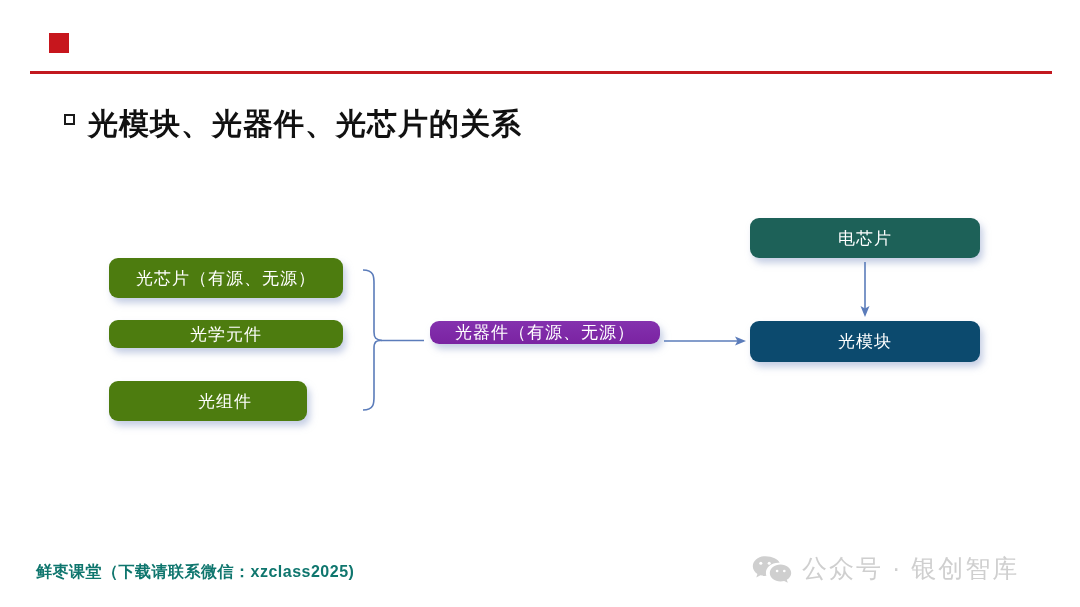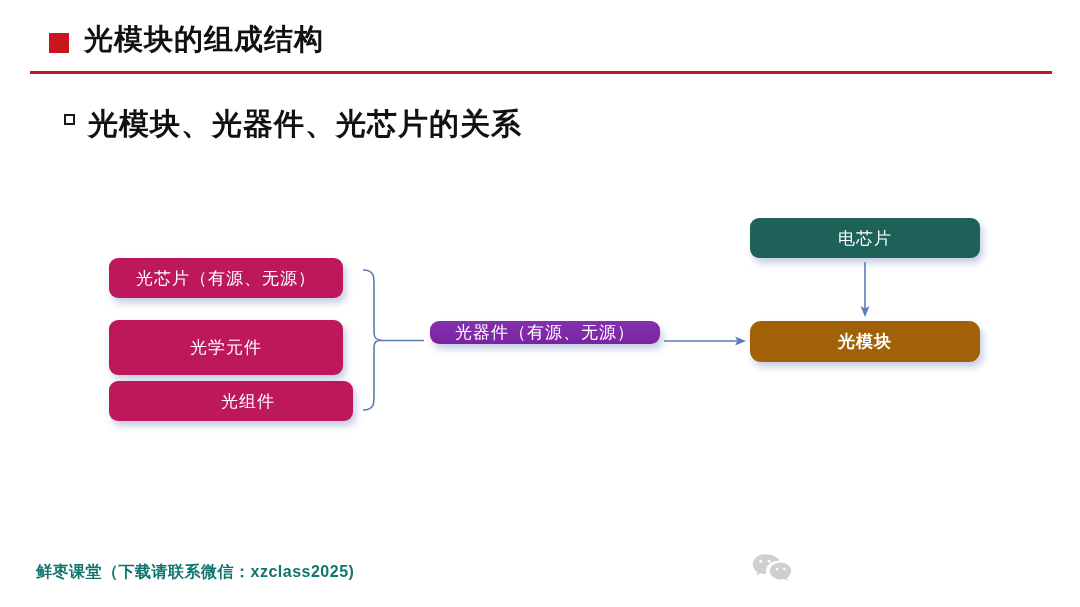--- a/index.html
+++ b/index.html
@@ -80,28 +80,28 @@
     color: #ffffff;
     display: flex;
     align-items: center;
     justify-content: center;
     font-size: 17px;
     letter-spacing: 1px;
     box-shadow: 3px 5px 7px rgba(150,165,205,0.55);
     box-sizing: border-box;
     white-space: nowrap;
   }
-  .box.navy  { background: #be185d; }
+  .box.navy  { background: #4d7c0f; }
   .box.purple{ background: #7d2aa8; background: linear-gradient(180deg,#8431ae 0%, #7a23a2 100%); }
   .box.teal  { background: #1d6158; }
-  .box.red   { background: #a16207; font-weight: bold; border-radius: 11px; }
+  .box.red   { background: #0c4a6e; font-weight: normal; }
 
   #box-chip     { left: 109px; top: 258px; width: 234px; height: 40px; }
-  #box-optical  { left: 109px; top: 320px; width: 234px; height: 55px; }
-  #box-assembly { left: 109px; top: 381px; width: 244px; height: 40px; padding-left: 34px; }
+  #box-optical  { left: 109px; top: 320px; width: 234px; height: 28px; }
+  #box-assembly { left: 109px; top: 381px; width: 198px; height: 40px; padding-left: 34px; }
   #box-device   { left: 430px; top: 321px; width: 230px; height: 23px; }
   #box-echip    { left: 750px; top: 218px; width: 230px; height: 40px; }
   #box-module   { left: 750px; top: 321px; width: 230px; height: 41px; }
   .connector-svg {
     position: absolute;
     left: 0;
     top: 0;
     width: 1080px;
     height: 607px;
     pointer-events: none;
@@ -136,21 +136,20 @@
     color: #cfcfcf;
     letter-spacing: 2px;
     white-space: nowrap;
   }
 </style>
 </head>
 <body>
 
 <div class="header">
   <div class="title-bullet"></div>
-  <div class="page-title">光模块的组成结构</div>
   <div class="title-rule"></div>
 </div>
 
 <div class="subtitle-bullet"></div>
 <div class="subtitle">光模块、光器件、光芯片的关系</div>
 
 <div>
 
   <div class="box navy" id="box-chip">光芯片（有源、无源）</div>
   <div class="box navy" id="box-optical">光学元件</div>
@@ -191,13 +190,14 @@
   <svg class="wechat-icon" viewBox="0 0 40 30">
     <g fill="#cfcfcf">
       <path d="M13.2 2.2 C6.3 2.2 0.8 6.7 0.8 12.2 c0 3.1 1.8 5.9 4.6 7.7 l-1.1 3.5 l4.1 -2.1 c1.5 0.4 3.1 0.6 4.8 0.6 c0.4 0 0.8 0 1.2 -0.1 c-0.3 -0.9 -0.5 -1.9 -0.5 -2.9 c0 -5.6 5.5 -10.1 12.4 -10.1 c0.4 0 0.9 0 1.3 0.1 C26.4 5.2 20.4 2.2 13.2 2.2 Z"></path>
       <circle cx="8.8" cy="9.3" r="1.55" fill="#ffffff"></circle>
       <circle cx="17.2" cy="9.3" r="1.55" fill="#ffffff"></circle>
       <path d="M39.2 18.9 c0 -4.7 -4.8 -8.5 -10.7 -8.5 c-5.9 0 -10.7 3.8 -10.7 8.5 c0 4.7 4.8 8.5 10.7 8.5 c1.3 0 2.5 -0.2 3.7 -0.5 l3.6 1.9 l-1 -3.1 C37.5 24.1 39.2 21.7 39.2 18.9 Z"></path>
       <circle cx="25.1" cy="17.0" r="1.35" fill="#ffffff"></circle>
       <circle cx="32.3" cy="17.0" r="1.35" fill="#ffffff"></circle>
     </g>
   </svg>
+  <div class="footer-right-text">公众号 · 银创智库</div>
 </div>
 
 </body></html>

